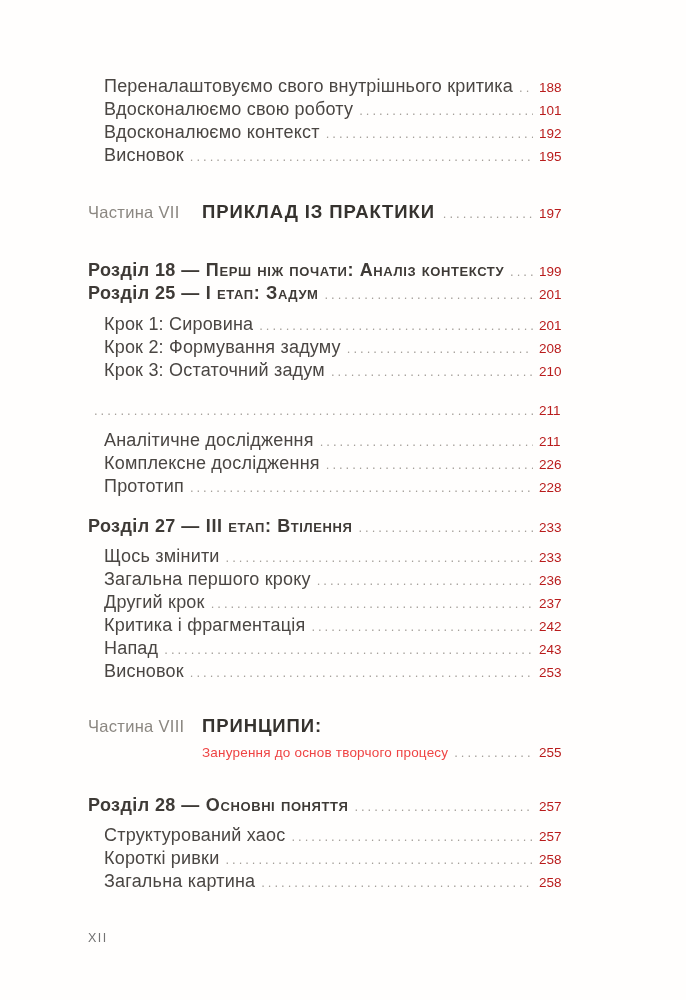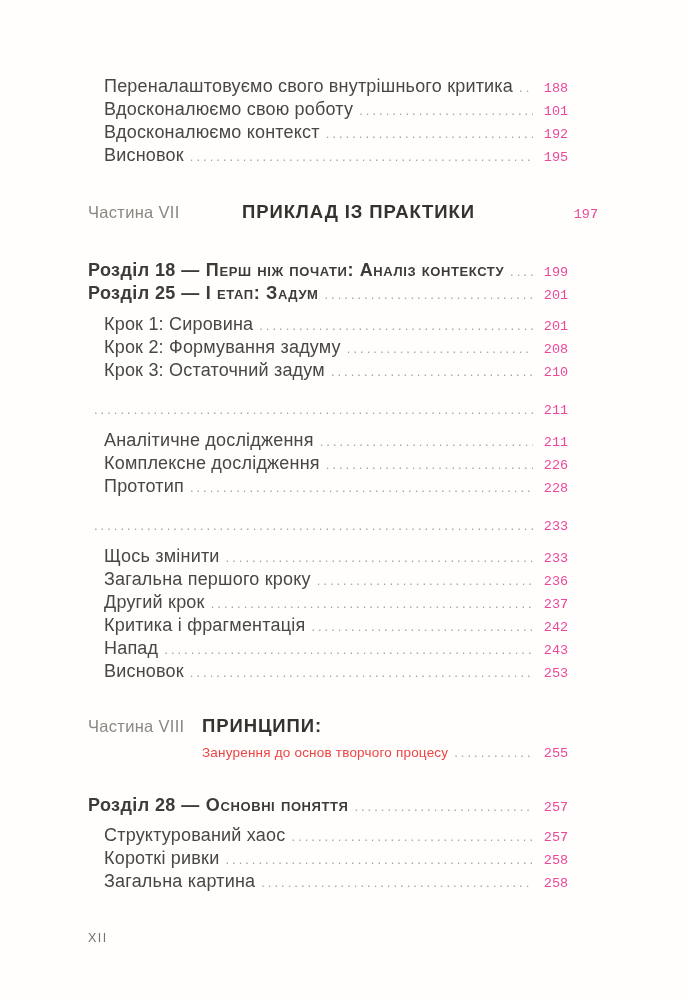--- a/index.html
+++ b/index.html
@@ -10,29 +10,29 @@
     overflow:hidden;
   }
   .row{display:flex;align-items:baseline;height:23px;}
   .row .label{white-space:nowrap;font-size:18px;line-height:23px;letter-spacing:0.2px;color:#4a4643;}
   .sub .label{padding-left:16px;}
   .chapter .label{padding-left:0;font-weight:bold;color:#3e3a36;letter-spacing:0.4px;}
   .chapter .prefix{margin-right:0.35em;}
   .sc{font-variant:small-caps;letter-spacing:0.6px;}
   .leader{flex:1 1 auto;overflow:hidden;white-space:nowrap;margin:0 6px;color:#a5a09a;}
   .leader::after{content:"..............................................................................................................";font-size:13px;letter-spacing:3px;}
-  .page-num{flex:0 0 auto;width:34px;text-align:center;font-size:13.5px;line-height:23px;color:#ec4899;white-space:nowrap;font-family:Liberation Mono, monospace;}
+  .page-num{flex:0 0 auto;width:34px;text-align:left;font-size:13.5px;line-height:23px;color:#b91c1c;white-space:nowrap;}
 
   .part{display:flex;align-items:baseline;height:26px;}
   .part-label{flex:0 0 114px;font-size:16.5px;color:#8b8781;letter-spacing:0.3px;white-space:nowrap;}
   .part-title{font-size:18.5px;font-weight:bold;color:#36332f;letter-spacing:0.9px;white-space:nowrap;margin-right:2px;}
   .part8-line2{display:flex;align-items:baseline;height:23px;margin-left:114px;}
   .part8-line2 .label{white-space:nowrap;font-size:13.5px;line-height:23px;letter-spacing:0.2px;color:#ef4444;}
 
-  .m-part7{margin-top:34px;gap:40px;}
+  .m-part7{margin-top:34px;}
   .m-ch24{margin-top:32px;}
   .m-kroky{margin-top:8px;}
   .m-ch26{margin-top:17px;}
   .m-sub{margin-top:7px;}
   .m-ch27{margin-top:17px;}
   .m-part8{margin-top:32px;}
   .m-ch28{margin-top:30px;}
   .m-folio{margin-top:35px;}
   .folio{font-size:12.5px;letter-spacing:1.5px;color:#737373;}
 </style>
@@ -122,20 +122,21 @@
     </div>
     <div class="row sub">
       <span class="label">Прототип</span>
       <span class="leader"></span>
       <span class="page-num">228</span>
     </div>
   </section>
 
   <section class="m-ch27">
     <div class="row chapter">
+      <span class="label"><span class="prefix">Розділ 27 —</span><span class="sc">III етап: Втілення</span></span>
       <span class="leader"></span>
       <span class="page-num">233</span>
     </div>
   </section>
 
   <section class="m-sub">
     <div class="row sub">
       <span class="label">Щось змінити</span>
       <span class="leader"></span>
       <span class="page-num">233</span>

